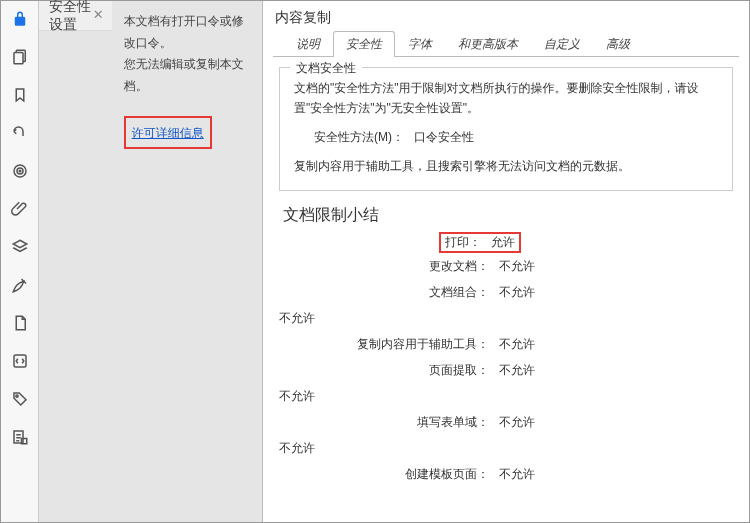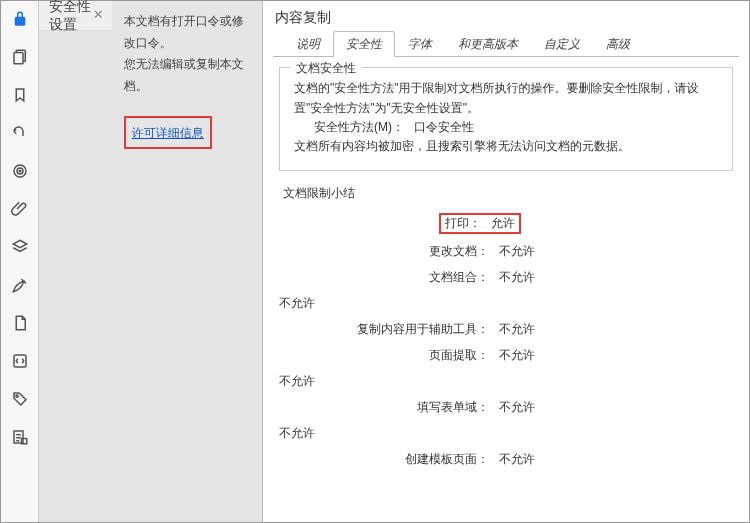--- a/index.html
+++ b/index.html
@@ -17,28 +17,28 @@
   .lp-link { color: #1155cc; text-decoration: underline; display: inline-block; margin-top: 4px; }
   .lp-linkbox { border: 2px solid #e53935; display: inline-block; padding: 1px 6px 2px 6px; margin-top: 19px; }
 
   .rightpanel { flex: 1; background: #fff; display: flex; flex-direction: column; padding: 6px 10px 10px 10px; overflow: hidden; }
   .rp-title { font-size: 14px; padding: 2px 2px 6px 2px; color: #333; }
   .tabs { display: flex; border-bottom: 1px solid #bbb; height: 24px; align-items: flex-end; padding-left: 10px; gap: 0; font-style: italic; }
   .tab { padding: 4px 12px; font-size: 12px; color: #444; border: 1px solid transparent; border-bottom: none; cursor: default; position: relative; top: 1px; }
   .tab.active { border-color: #bbb; background: #fff; border-top-left-radius: 3px; border-top-right-radius: 3px; }
   .groupbox { margin: 10px 6px 0 6px; border: 1px solid #ccc; padding: 10px 14px 14px 14px; position: relative; }
   .groupbox .gb-title { position: absolute; top: -8px; left: 10px; background: #fff; padding: 0 6px; font-size: 12px; color: #333; }
-  .gb-row { display: flex; align-items: flex-start; }
+  .gb-row { display: flex; margin-top: 10px; align-items: flex-start; }
   .gb-label { width: 120px; text-align: right; padding-right: 10px; color: #333; }
   .gb-val { color: #333; }
   .gb-desc { color: #333; line-height: 1.7; }
 
   .restrict { margin: 14px 6px 0 6px; }
-  .re-title { font-size: 12px; color: #333; margin-bottom: 6px; padding-left: 4px; }
-  .re-row { display: flex; height: 26px; align-items: flex-end; }
+  .re-title { font-size: 16px; color: #333; margin-bottom: 6px; padding-left: 4px; }
+  .re-row { display: flex; height: 26px; align-items: flex-start; }
   .re-label { width: 220px; text-align: right; padding-right: 10px; color: #333; }
   .re-val { color: #333; }
   .re-highlight { border: 2px solid #e53935; display: inline-flex; padding: 0 4px; }
 </style>
 </head>
 <body>
 
 <div class="root">
 
   <div class="iconbar">
@@ -141,21 +141,21 @@
       </div>
 
     <div class="groupbox">
       <span class="gb-title">文档安全性</span>
       <div class="gb-desc">文档的"安全性方法"用于限制对文档所执行的操作。要删除安全性限制，请设置"安全性方法"为"无安全性设置"。</div>
       <div class="gb-row">
         <div class="gb-label">安全性方法(M)：</div>
         <div class="gb-val">口令安全性</div>
       </div>
       <div class="gb-row">
-        <div class="gb-desc" style="width:100%">文档所有内容均被加密，且搜索引擎将无法访问文档的元数据。</div>
+        <div class="gb-desc" style="width:100%">复制内容用于辅助工具，且搜索引擎将无法访问文档的元数据。</div>
       </div>
     </div>
 
     <div class="restrict">
       <div class="re-title">文档限制小结</div>
       <div id="restrict-rows">
           <div class="re-row">
             <div style="width: 160px;"></div>
             <span class="re-highlight">
               <span style="padding-right: 10px;">打印：</span>

